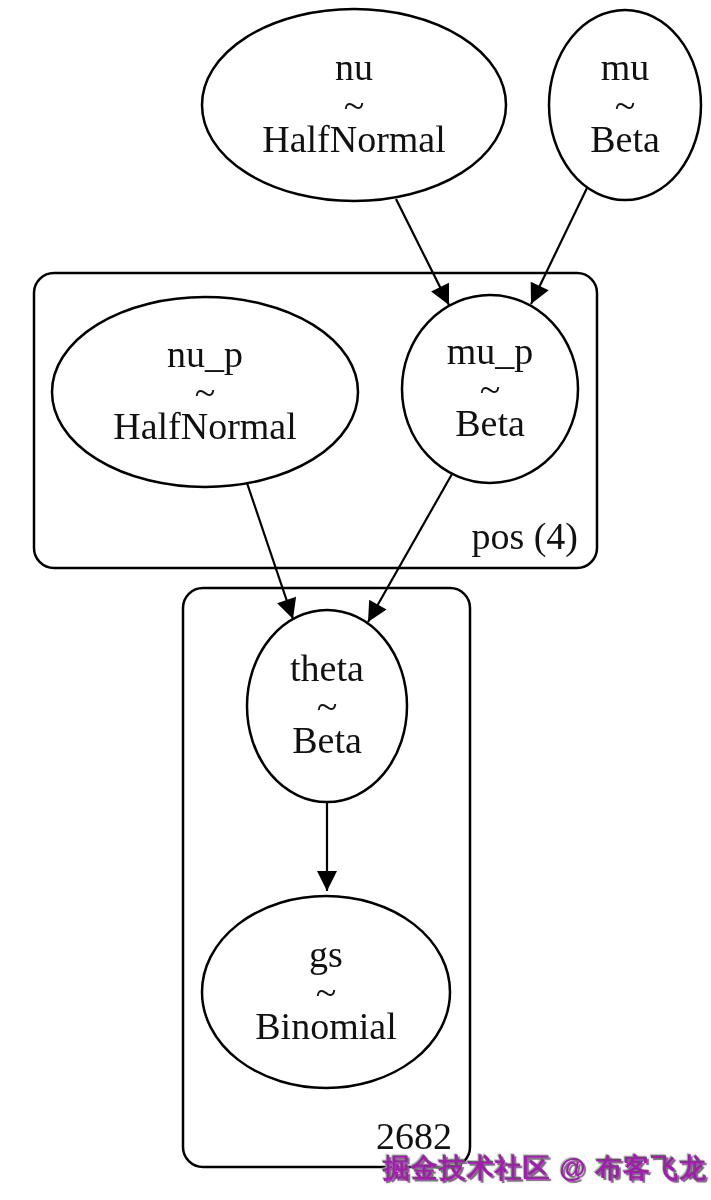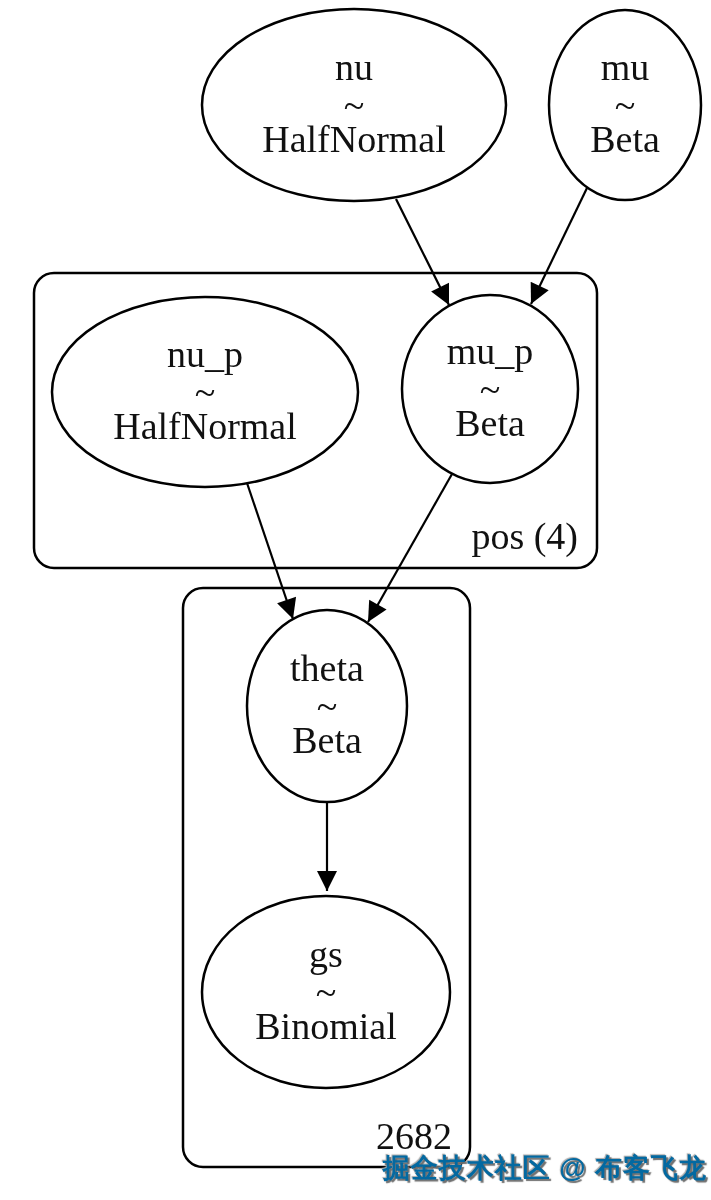--- a/index.html
+++ b/index.html
@@ -49,21 +49,21 @@
     text-anchor: end;
   }
   .watermark {
     position: absolute;
     right: 4px;
     bottom: 14px;
     font-family: "Liberation Sans", sans-serif;
     font-size: 27px;
     font-weight: bold;
     letter-spacing: 1px;
-    color: #0369a1;
+    color: #a21caf;
     text-shadow: 2px 2px 1px #707070, -1px -1px 1px #a8a8a8;
     white-space: nowrap;
   }
 </style>
 </head>
 <body>
 
 <div id="canvas">
   <svg width="711" height="1200" viewBox="0 0 711 1200">
     <defs>

